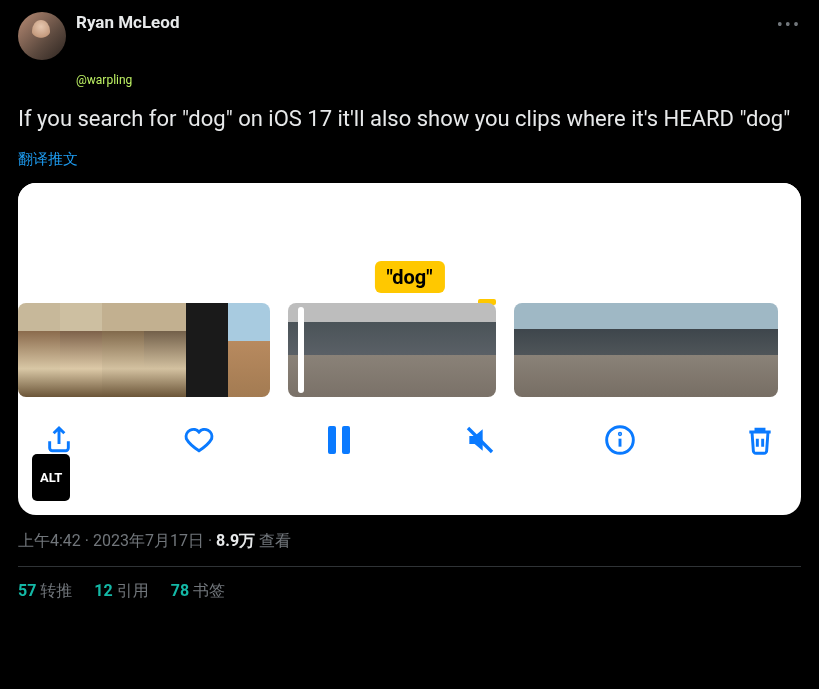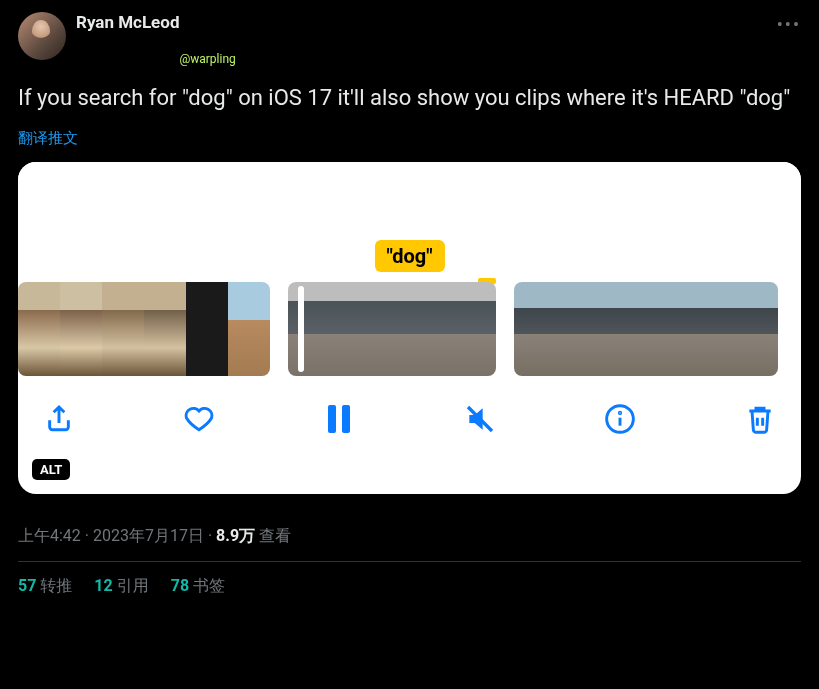--- a/index.html
+++ b/index.html
@@ -17,21 +17,21 @@
     width: 48px; height: 48px; border-radius: 50%;
     background: linear-gradient(135deg,#b98c75 0%, #5d4a3f 60%, #2c2420 100%);
     flex-shrink: 0;
     position: relative; overflow: hidden;
   }
   .avatar::after{
     content:""; position:absolute; left:14px; top:8px; width:18px; height:22px;
     background: radial-gradient(circle at 50% 30%, #e6c7b0 0%, #c49a7d 60%, transparent 65%);
     border-radius: 50% 50% 45% 45%;
   }
-  .author-block { display:flex; flex-direction:row; line-height:1.25; }
+  .author-block { display:flex; flex-direction:column; line-height:1.25; }
   .author-name { font-weight:700; font-size:17px; color:#e7e9ea; }
   .author-handle { font-size:12px; color:#bef264;margin-top:40px; }
   .more-btn { position:absolute; right:0; top:2px; color:#71767b; font-size:18px; letter-spacing:2px; cursor:pointer; }
 
   .tweet-text { margin-top:16px; font-size:22px; line-height:1.35; color:#e7e9ea; word-wrap:break-word; }
   .translate-link { margin-top:16px; font-size:15px; color:#1d9bf0; cursor:pointer; }
 
   .media-card {
     margin-top:14px; background:#fff; border-radius:18px; overflow:hidden;
     position:relative; width:100%; height:332px;
@@ -70,24 +70,24 @@
     display:flex; justify-content:space-between; align-items:center;
     padding:18px 24px 10px; height:78px;
   }
   .tb-btn { color:#0a7aff; width:34px; height:34px; display:flex; align-items:center; justify-content:center; cursor:pointer; }
   .tb-btn svg { width:32px; height:32px; stroke:#0a7aff; fill:none; stroke-width:2.2; }
   .pause-icon { display:flex; gap:6px; }
   .pause-icon span { width:8px; height:28px; background:#0a7aff; border-radius:2px; display:block; }
 
   .alt-badge {
     position:absolute; left:14px; bottom:14px; background:#000; color:#fff;
-    font-size:13px; font-weight:700; padding:3px 8px; border-radius:5px;
+    font-size:13px; font-weight:700; padding:16px 8px; border-radius:5px;
   }
 
-  .meta-row { margin-top:32px; color:#71767b; font-size:16px; }
+  .meta-row { margin-top:16px; color:#71767b; font-size:16px; }
   .meta-row .views-num { color:#e7e9ea; font-weight:700; }
   .divider { border:none; border-top:1px solid #2f3336; margin-top:14px; }
   .stats-row { display:flex; gap:22px; margin-top:14px; color:#71767b; font-size:16px; }
   .stats-row .num { color:#14b8a6; font-weight:700; margin-right:4px; }
   .stat { cursor:pointer; }
 </style>
 </head>
 <body>
 
 <div class="tweet-header">

